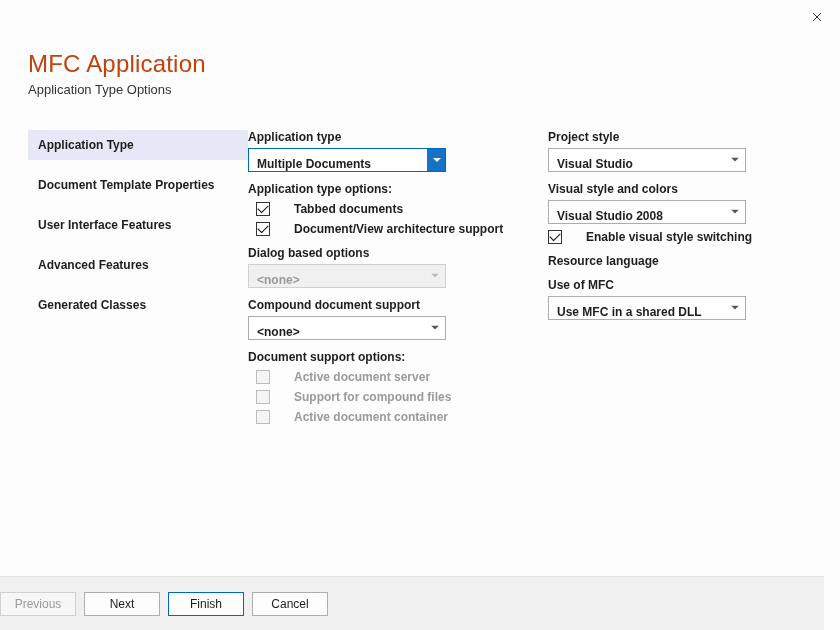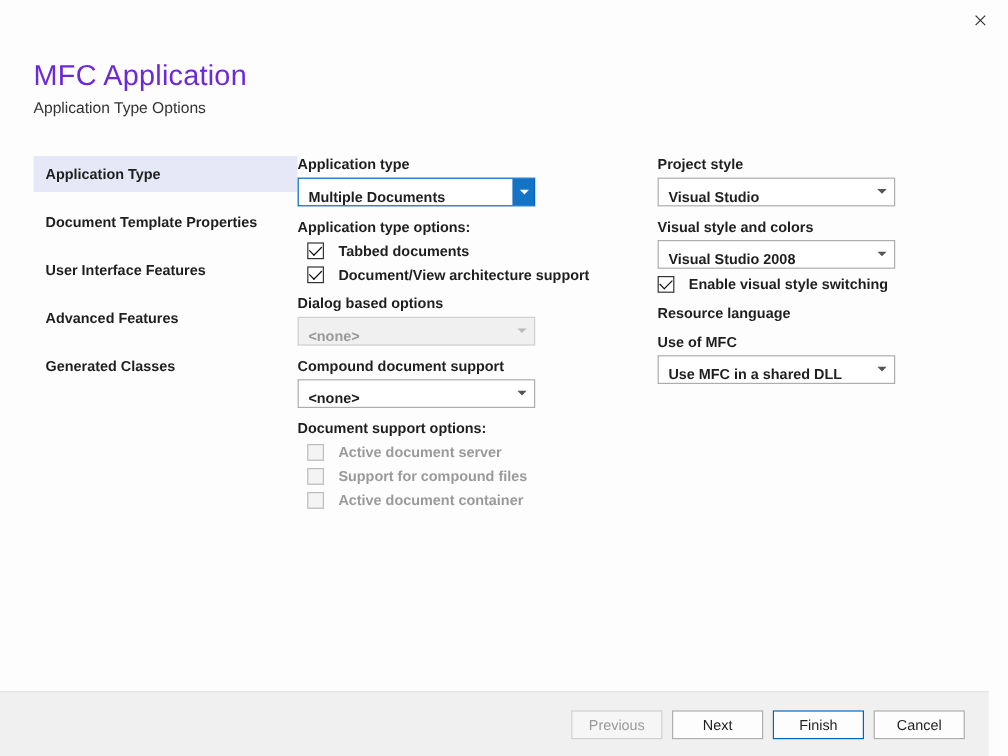--- a/index.html
+++ b/index.html
@@ -21,21 +21,21 @@
     position: absolute; top: 8px; right: 14px;
     width: 18px; height: 18px;
     display: flex; align-items: center; justify-content: center;
     color: #555; font-size: 14px; cursor: pointer;
     font-family: sans-serif;
   }
   .header {
     padding: 50px 0 0 28px;
   }
   .title {
-    font-size: 24px; font-weight: 300; color: #6d28d9;
+    font-size: 24px; font-weight: 300; color: #c2410c;
     letter-spacing: 0.2px;
   }
   .subtitle {
     font-size: 13px; color: #333; margin-top: 4px;
   }
   .body {
     position: absolute; top: 130px; left: 28px; right: 28px; bottom: 70px;
     display: flex;
     font-weight: bold;
   }
@@ -85,21 +85,21 @@
     position: absolute; right: 6px; top: 50%; transform: translateY(-50%);
     pointer-events: none;
   }
   .arrow svg { display: block; }
   .arrow-btn {
     position: absolute; right: 0; top: 0; bottom: 0; width: 18px;
     display: flex; align-items: center; justify-content: center;
     border-left: 1px solid transparent;
   }
   .checkrow {
-    display: flex; align-items: center; gap: 12px;
+    display: flex; align-items: center; gap: 24px;
     margin-top: 6px;
     padding-left: 8px;
   }
   .checkbox {
     width: 14px; height: 14px; border: 1px solid #333;
     background: #fff; display: flex; align-items: center; justify-content: center;
     flex: 0 0 14px;
   }
   .checkbox.checked::after {
     content: "";
@@ -109,21 +109,21 @@
     transform: rotate(-45deg) translate(1px,-1px);
   }
   .checkbox.disabled {
     border-color: #bbb; background: #f4f4f4;
   }
   .checklabel { font-size: 12px; color: #1e1e1e; }
   .checklabel.disabled { color: #9a9a9a; }
   .footer {
     position: absolute; left: 0; right: 16px; bottom: 0;
     height: 54px; background: #f0f0f0; border-top: 1px solid #e2e2e2;
-    display: flex; align-items: center; justify-content: flex-end;
+    display: flex; align-items: center; 
     padding-right: 20px; gap: 8px;
   }
   .btn {
     min-width: 76px; height: 24px;
     border: 1px solid #adadad; background: #fdfdfd;
     font-size: 12px; color: #1e1e1e;
     display: flex; align-items: center; justify-content: center;
     cursor: pointer;
   }
   .btn.primary { border-color: #0067c0; }

